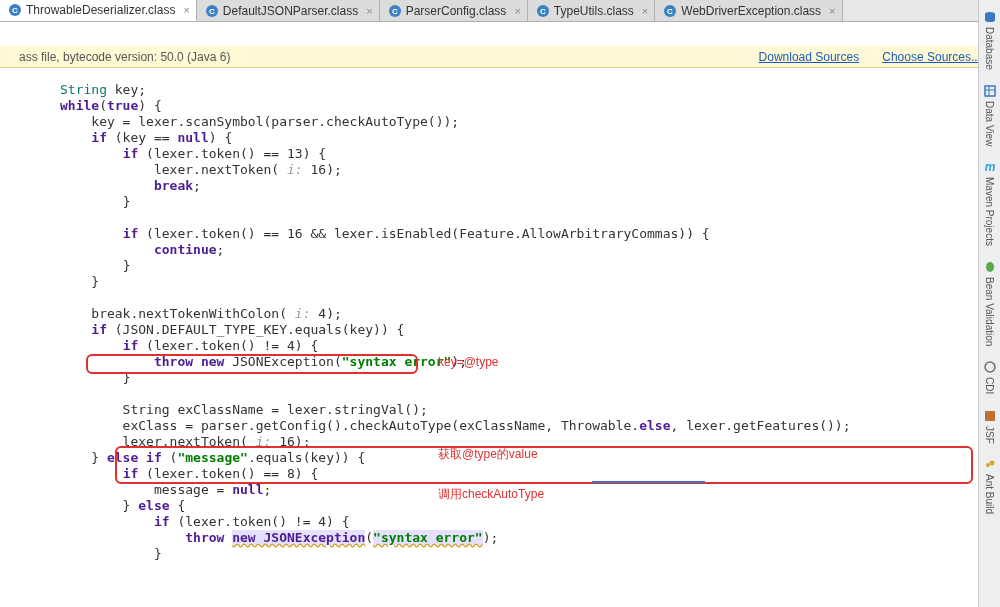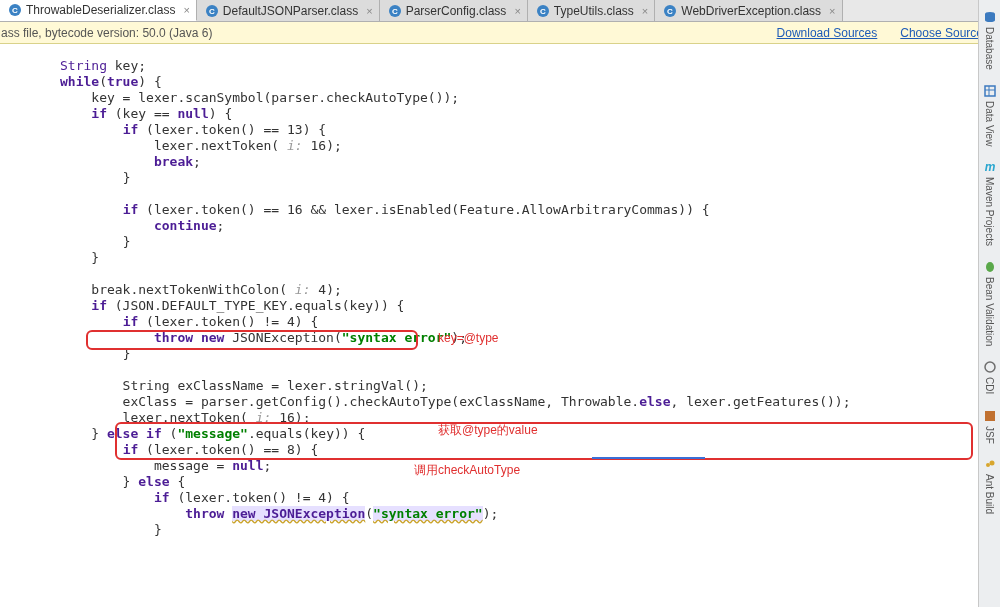--- a/index.html
+++ b/index.html
@@ -35,39 +35,40 @@
     display: inline-flex; align-items: center; justify-content: center;
   }
   .tab-close { color: #888; font-size: 11px; margin-left: 4px; }
   .info-bar {
     background: #fff9d6;
     border-bottom: 1px solid #d9d28a;
     height: 22px;
     display: flex;
     align-items: center;
     justify-content: space-between;
-    padding: 0 1px;
+    padding: 0 19px;
     font-size: 12px;
     color: #555;
+    margin-top: 24px;
   }
   .info-links { display: flex; gap: 23px; }
   .info-links a { color: #1e5bb7; text-decoration: underline; cursor: pointer; }
   .editor {
     position: relative;
     padding: 14px 10px 10px 60px;
     font-family: "Consolas", "Monaco", monospace;
     font-size: 13px;
     line-height: 16px;
     color: #333;
     white-space: pre;
   }
   .kw { color: #4c1d95; font-weight: bold; }
   .str { color: #008000; font-weight: bold; }
   .hint { color: #999; font-style: italic; }
-  .cls { color: #4c1d95; }
+  .cls { color: #0f766e; }
   .redbox {
     position: absolute;
     border: 2px solid #e03030;
     border-radius: 6px;
     pointer-events: none;
   }
   .annotation {
     position: absolute;
     color: #e03030;
     font-family: "Microsoft YaHei","Segoe UI",sans-serif;
@@ -215,21 +216,21 @@
   
   <div class="redbox" style="left:86px; top:286px; width:332px; height:20px;"></div>
   <div class="redbox" style="left:115px; top:378px; width:858px; height:38px;"></div>
 
   
   <div class="blueline" style="left:592px; top:413px; width:113px;"></div>
 
   
   <div class="annotation" style="left:438px; top:286px;">key=@type</div>
   <div class="annotation" style="left:438px; top:378px;">获取@type的value</div>
-  <div class="annotation" style="left:414px; top:418px;">调用checkAutoType</div>
+  <div class="annotation" style="left:438px; top:418px;">调用checkAutoType</div>
 </div>
 
 <div class="right-rail">
   <div class="rail-item">
     <span class="rail-icon">
         <svg width="12" height="12">
           <ellipse cx="6" cy="3" rx="5" ry="2" fill="#3c7abf"></ellipse>
           <rect x="1" y="3" width="10" height="6" fill="#3c7abf"></rect>
           <ellipse cx="6" cy="9" rx="5" ry="2" fill="#3c7abf"></ellipse>
         </svg>

